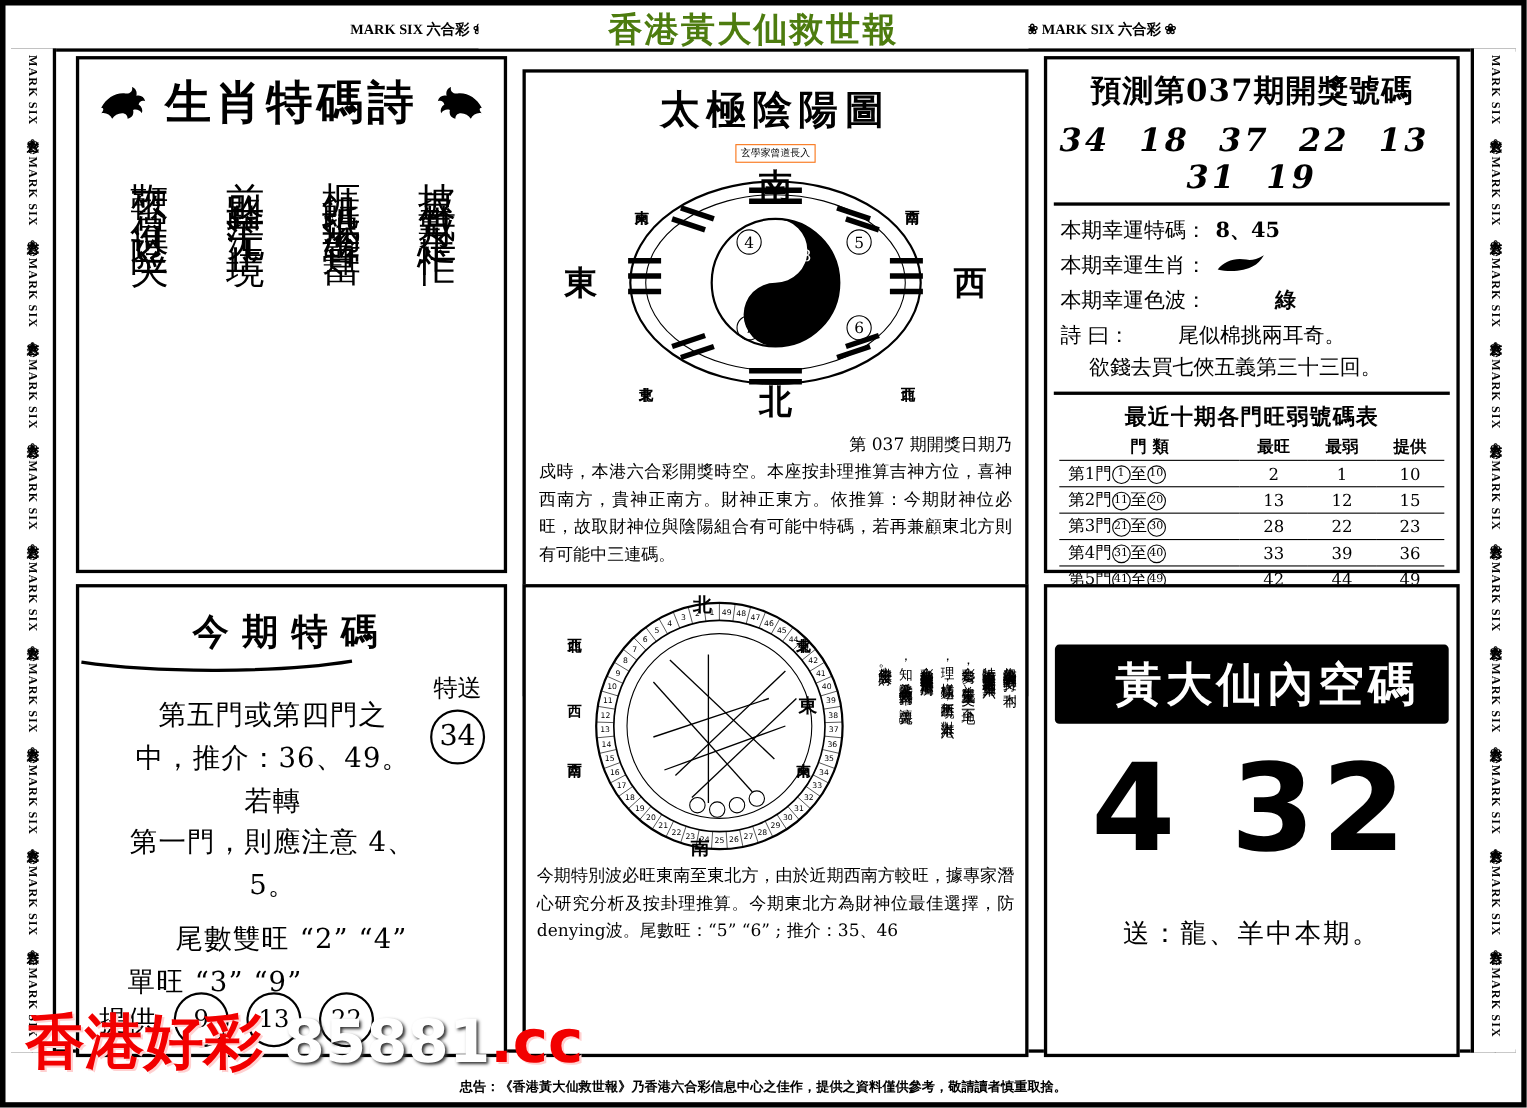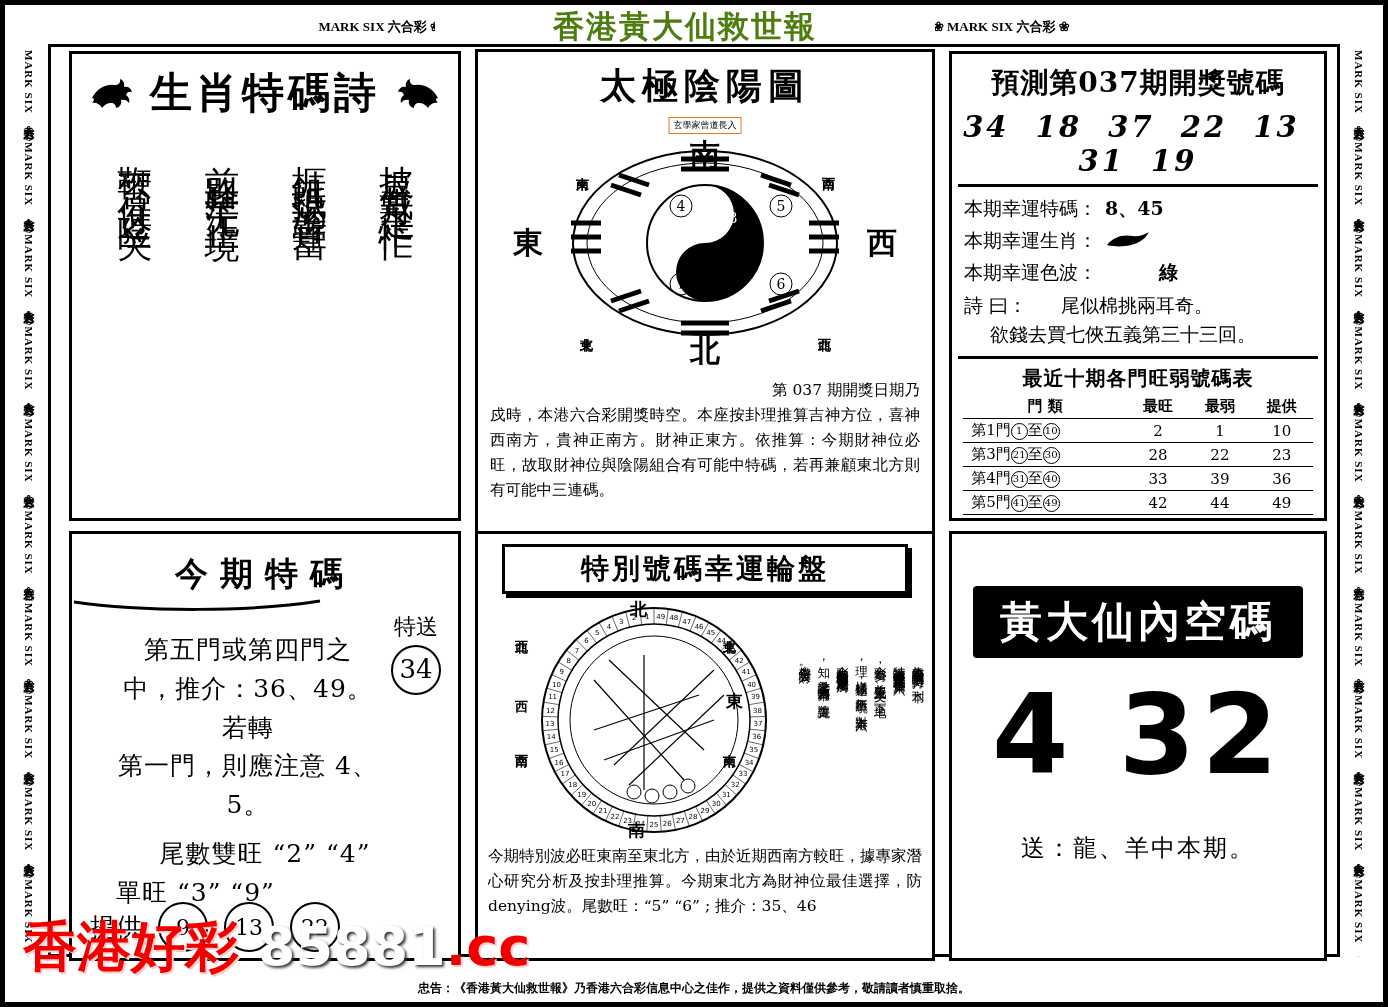--- a/index.html
+++ b/index.html
@@ -116,21 +116,21 @@
   #panelB .provide{
     position:absolute;left:0;right:0;bottom:6px;
     display:flex;align-items:center;gap:16px;padding-left:18px;
     font-family:"DejaVu Serif","Liberation Serif",serif;font-size:26px;
   }
   .ball{
     width:46px;height:46px;border:2px solid #000;border-radius:50%;
     display:flex;align-items:center;justify-content:center;font-size:22px;
   }
   
-  #panelC{left:424px;top:2px;width:460px;height:570px;}
+  #panelC{left:424px;top:16px;width:460px;height:570px;}
   #panelC .hdr3{
     text-align:center;margin-top:10px;
     font-family:"DejaVu Serif","Liberation Serif",serif;
     font-weight:bold;font-size:36px;letter-spacing:6px;
   }
   #bagua{position:relative;width:440px;height:265px;margin:0 auto;}
   .dir{
     position:absolute;font-family:"DejaVu Serif","Liberation Serif",serif;
     font-weight:bold;
   }
@@ -197,21 +197,21 @@
   table.mt td.g{text-align:left;padding-left:8px;}
   .minicirc{
     display:inline-block;width:15px;height:15px;border:1px solid #000;border-radius:50%;
     font-size:10px;line-height:14px;text-align:center;vertical-align:middle;
   }
   
   #panelF{left:898px;top:484px;width:378px;height:430px;}
   #panelF .logo{
     margin:52px auto 0 auto;width:330px;height:72px;
     background:#000;border-radius:4px;
-    display:flex;align-items:center;justify-content:center;
+    display:flex;align-items:center;justify-content:center;padding-left:28px;
   }
   #panelF .logo span{
     color:#fff;font-family:"DejaVu Serif","Liberation Serif",serif;
     font-weight:bold;font-size:42px;letter-spacing:4px;
   }
   #panelF .hand{
     text-align:center;font-family:"DejaVu Sans","Liberation Sans",sans-serif;
     font-size:110px;font-weight:bold;line-height:1;margin-top:22px;
     letter-spacing:6px;
   }
@@ -363,21 +363,20 @@
           <circle cx="296" cy="173" r="11" fill="none" stroke="#000"></circle>
         </svg>
       </div>
       <div class="note">
         <div class="rt">第 037 期開獎日期乃</div>
         <div>戍時，本港六合彩開獎時空。本座按卦理推算吉神方位，喜神西南方，貴神正南方。財神正東方。依推算：今期財神位必旺，故取財神位與陰陽組合有可能中特碼，若再兼顧東北方則有可能中三連碼。</div>
       </div>
     </div>
 
     <div class="box" id="panelD">
-      <div class="banner">特別號碼幸運輪盤</div>
       <div id="wheelwrap">
         <div class="dir" style="position:absolute;left:152px;top:4px;font-size:17px;">北</div>
         <div class="dir" style="position:absolute;left:150px;bottom:2px;font-size:17px;">南</div>
         <div class="dir" style="position:absolute;left:34px;top:36px;font-size:13px;writing-mode:vertical-rl;">西北</div>
         <div class="dir" style="position:absolute;left:34px;top:96px;font-size:13px;writing-mode:vertical-rl;">西</div>
         <div class="dir" style="position:absolute;left:34px;top:150px;font-size:13px;writing-mode:vertical-rl;">西南</div>
         <div class="dir" style="position:absolute;left:242px;top:36px;font-size:13px;writing-mode:vertical-rl;">東北</div>
         <div class="dir" style="position:absolute;left:248px;top:96px;font-size:17px;">東</div>
         <div class="dir" style="position:absolute;left:242px;top:150px;font-size:13px;writing-mode:vertical-rl;">東南</div>
 
@@ -537,21 +536,21 @@
         <span>本期幸運生肖：</span>
         <svg width="46" height="20" viewBox="0 0 46 20">
           <path d="M2 14c6-8 16-11 26-9 4 1 9 0 16-4-3 5-6 8-10 10-7 4-20 6-32 3z" fill="#000"></path>
         </svg>
       </div>
       <div class="row">
         <span>本期幸運色波：</span>
         <span class="val" style="margin-left:54px;">綠</span>
       </div>
       <div class="poem2">
-        <div style="display:flex;gap:34px;">
+        <div style="display:flex;gap:44px;">
           <span>詩 曰：</span>
           <span>尾似棉挑兩耳奇。</span>
         </div>
         <div style="padding-left:26px;">欲錢去買七俠五義第三十三回。</div>
       </div>
       <div class="divider" style="margin-top:6px;"></div>
       <div class="tbl-title">最近十期各門旺弱號碼表</div>
       <table class="mt">
         <thead>
           <tr>
@@ -562,20 +561,28 @@
           </tr>
         </thead>
         <tbody>
           <tr>
             <td class="g">
               <span>第1門</span><span class="minicirc">1</span>至<span class="minicirc">10</span>
             </td>
             <td>2</td>
             <td>1</td>
             <td>10</td>
+          </tr>
+          <tr>
+            <td class="g">
+              <span>第2門</span><span class="minicirc">11</span>至<span class="minicirc">20</span>
+            </td>
+            <td>13</td>
+            <td>12</td>
+            <td>15</td>
           </tr>
           <tr>
             <td class="g">
               <span>第3門</span><span class="minicirc">21</span>至<span class="minicirc">30</span>
             </td>
             <td>28</td>
             <td>22</td>
             <td>23</td>
           </tr>
           <tr>

